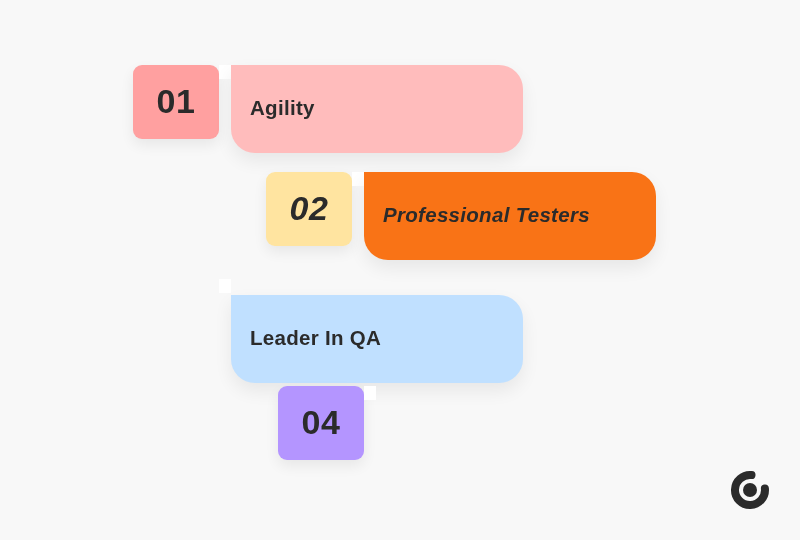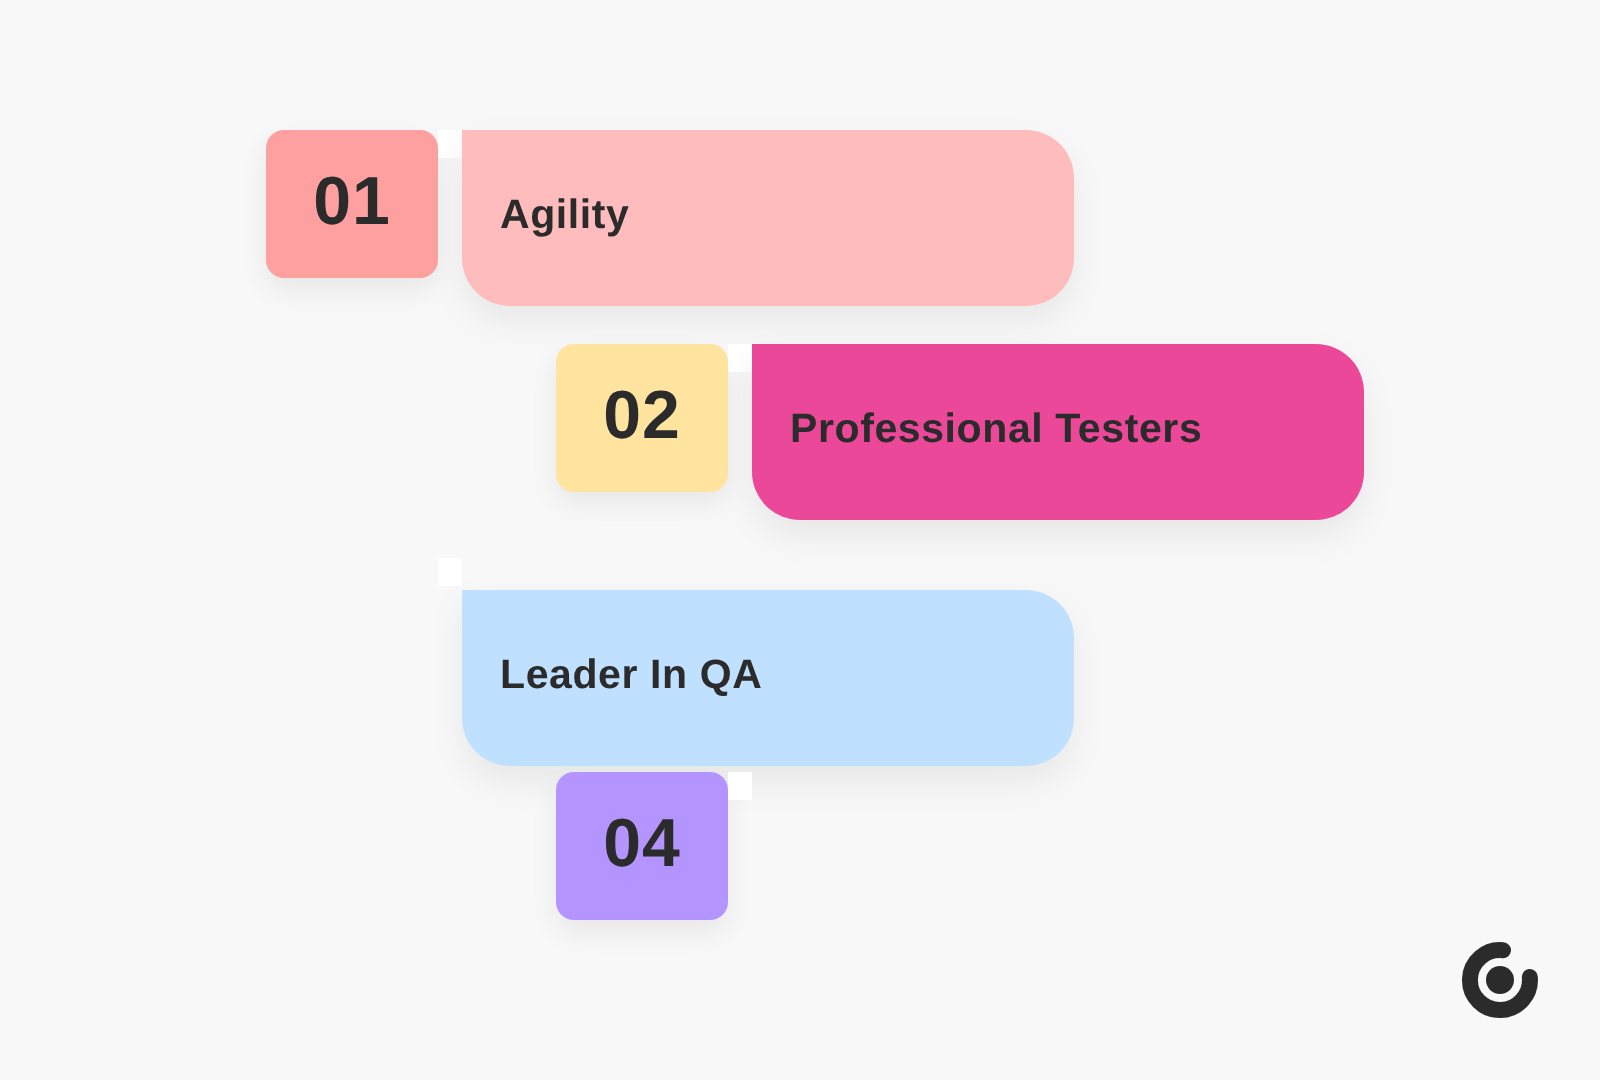--- a/index.html
+++ b/index.html
@@ -48,21 +48,20 @@
       background: #ffffff;
     }
     .label-box {
       position: absolute;
       left: 98px;
       top: 0;
       width: 292px;
       height: 88px;
       border-radius: 0 24px 24px 24px;
       box-shadow: 0 8px 18px rgba(0,0,0,0.07);
-      padding-left: 14px;
     }
     .label-text {
       position: absolute;
       left: 19px;
       top: 31px;
       font-weight: bold;
       font-size: 20.5px;
       color: #2b2b2b;
       letter-spacing: 0.3px;
       white-space: nowrap;
@@ -83,26 +82,26 @@
   <div class="step" style="left:133px; top:65px;">
     <div class="num-box" style="background:#ffa0a0;">
       <span class="num-text">01</span>
     </div>
     <div class="notch"></div>
     <div class="label-box" style="background:#ffbcbc;">
       <span class="label-text">Agility</span>
     </div>
   </div>
 
-  <div class="step" style="left:278px; top:172px;">
+  <div class="step" style="left:266px; top:172px;font-style:italic;">
     <div class="num-box" style="background:#ffe4a0;">
       <span class="num-text">02</span>
     </div>
     <div class="notch"></div>
-    <div class="label-box" style="background:#ec4899;">
+    <div class="label-box" style="background:#f97316;">
       <span class="label-text">Professional Testers</span>
     </div>
   </div>
 
   <div class="step" style="left:133px; top:279px;">
     <div class="notch"></div>
     <div class="label-box" style="background:#c0e0ff;margin-top:16px;">
       <span class="label-text">Leader In QA</span>
     </div>
   </div>

